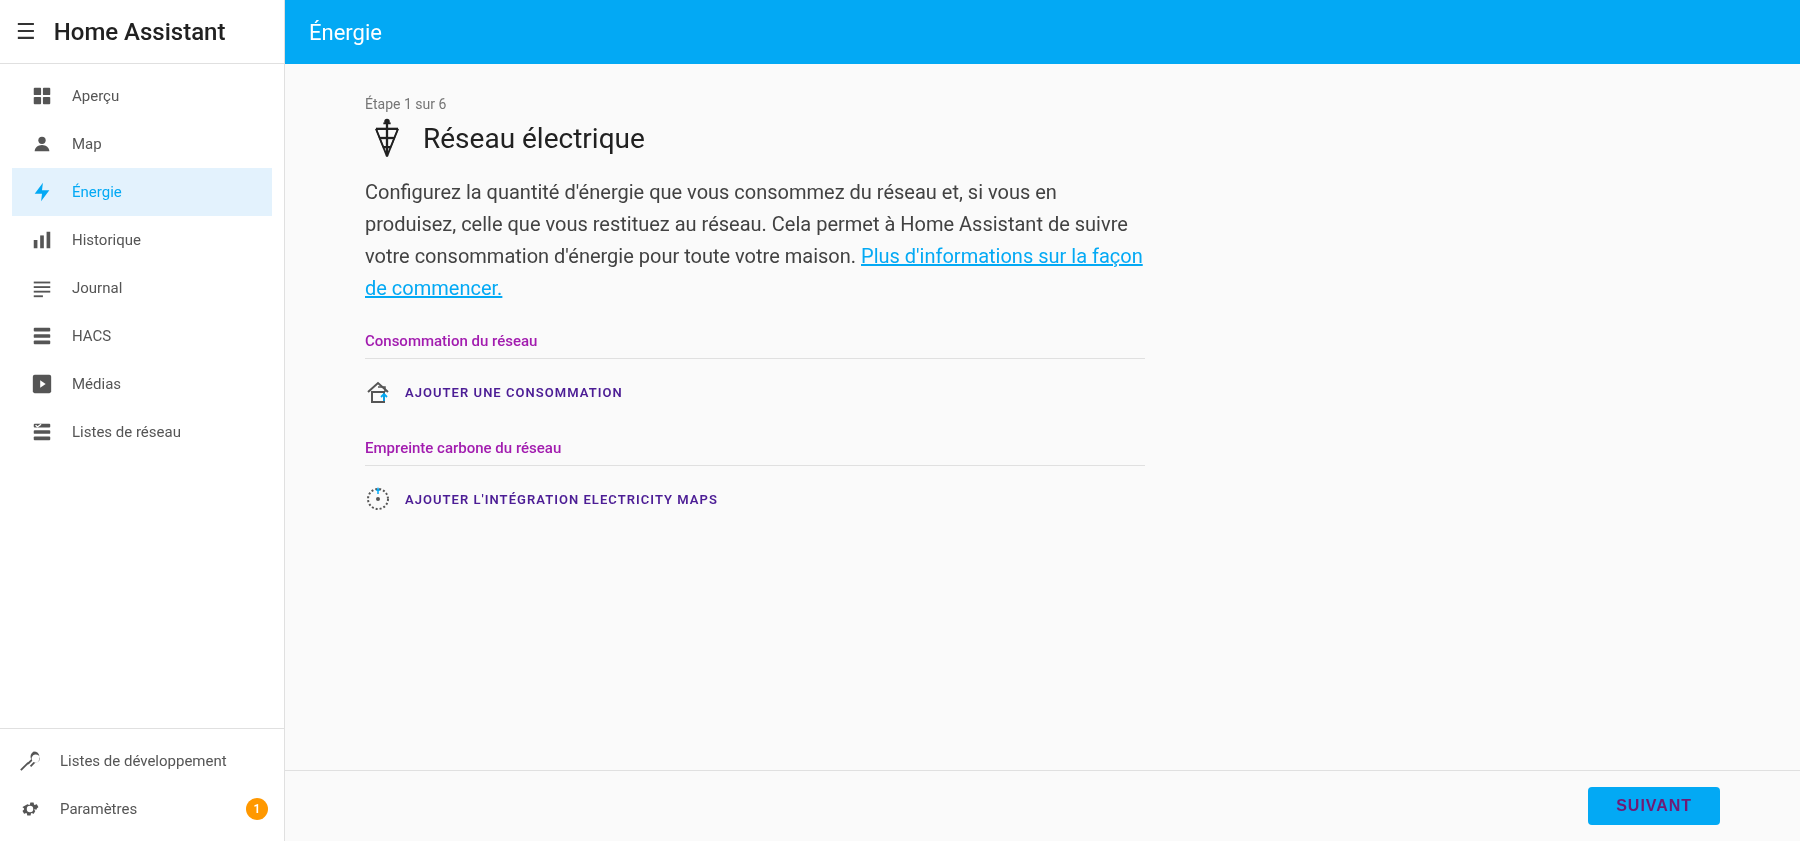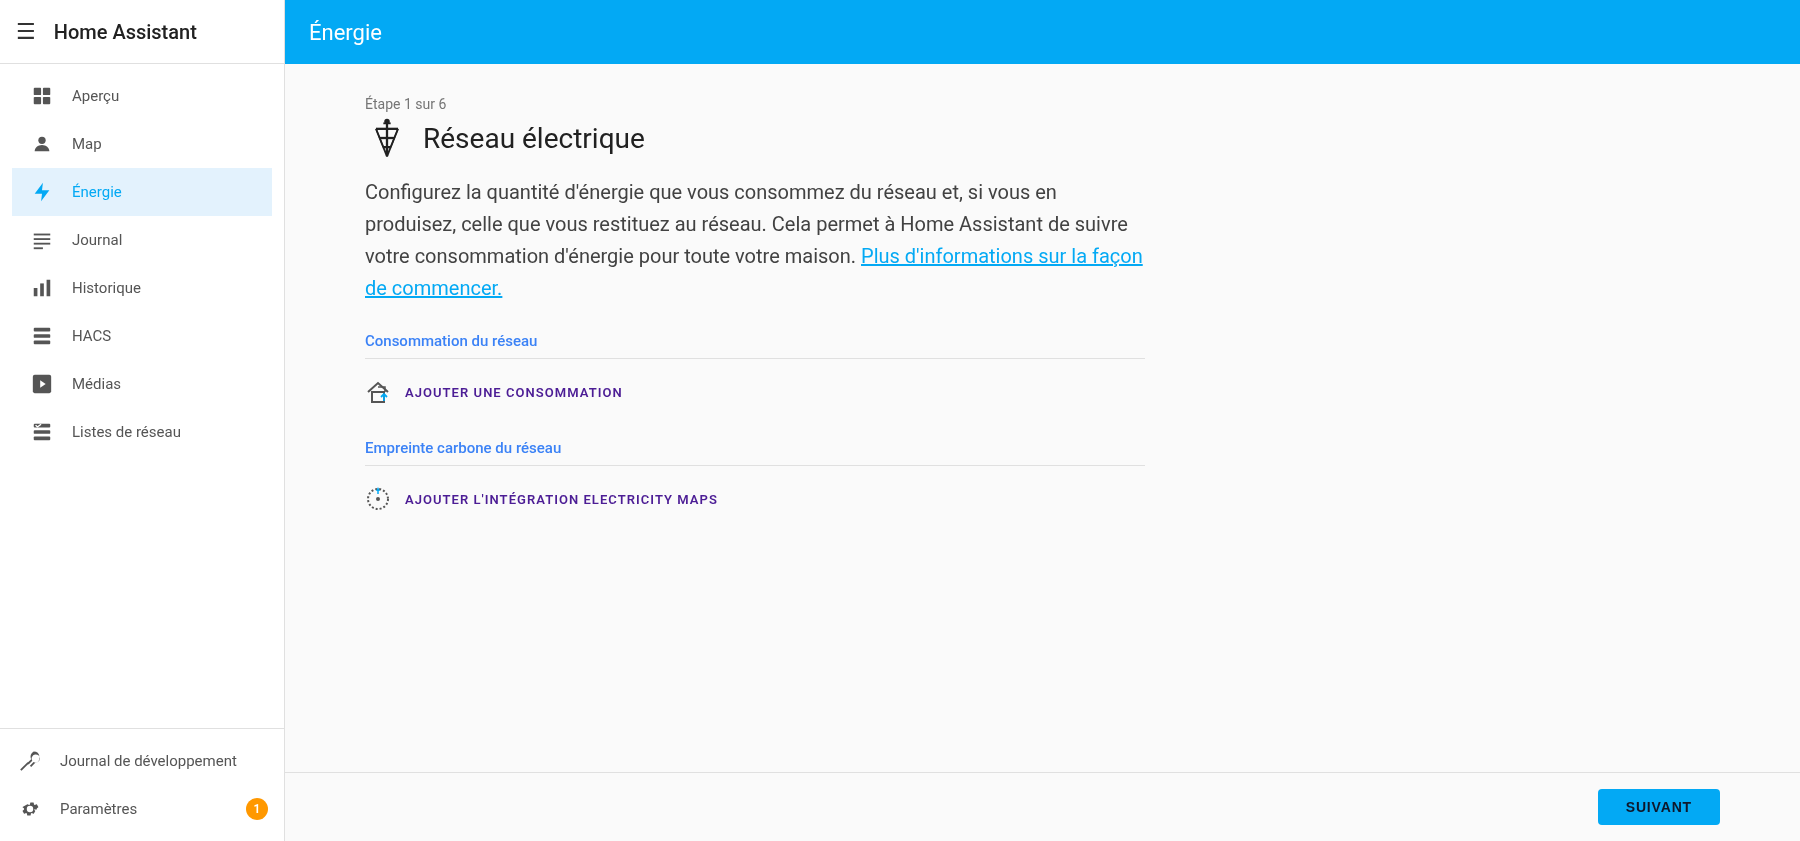--- a/index.html
+++ b/index.html
@@ -22,21 +22,21 @@
       height: 64px;
       border-bottom: 1px solid #e0e0e0;
     }
     .sidebar-header .menu-icon {
       font-size: 22px;
       color: #333;
       margin-right: 18px;
       cursor: pointer;
     }
     .sidebar-header .app-title {
-      font-size: 20px;
+      font-size: 24px;
       font-weight: 500;
       color: #212121;
     }
     .sidebar-nav {
       flex: 1;
       padding: 8px 12px;
       overflow-y: auto;
     }
     .nav-item {
       display: flex;
@@ -138,21 +138,21 @@
     .description a {
       color: #03a9f4;
       text-decoration: underline;
     }
     .subsection {
       margin-bottom: 28px;
     }
     .subsection-title {
       font-size: 15px;
       font-weight: 500;
-      color: #3b82f6;
+      color: #a21caf;
       margin-bottom: 8px;
     }
     .divider {
       border: none;
       border-top: 1px solid #e0e0e0;
       margin-bottom: 14px;
       max-width: 780px;
     }
     .add-row {
       display: flex;
@@ -177,25 +177,25 @@
     }
     .bottom-bar {
       display: flex;
       justify-content: flex-end;
       padding: 16px 80px;
       background: #fafafa;
       border-top: 1px solid #e0e0e0;
     }
     .btn-suivant {
       background: #03a9f4;
-      color: #0f172a;
+      color: #701a75;
       border: none;
       border-radius: 4px;
       padding: 10px 28px;
-      font-size: 14px;
+      font-size: 16px;
       font-weight: 600;
       letter-spacing: 0.06em;
       cursor: pointer;
       text-transform: uppercase;
     }
 
     
     svg { display: block; }
   </style>
 </head>
@@ -235,43 +235,43 @@
         <svg width="22" height="22" viewBox="0 0 24 24" fill="#03a9f4">
             <polygon points="13,2 4,14 12,14 11,22 20,10 12,10"></polygon>
           </svg>
       </span>
       <span class="nav-label">Énergie</span>
     </div>
 
     <div class="nav-item">
       <span class="nav-icon">
         <svg width="22" height="22" viewBox="0 0 24 24" fill="currentColor">
+            <rect x="3" y="12" width="4" height="9"></rect>
+            <rect x="10" y="7" width="4" height="14"></rect>
+            <rect x="17" y="3" width="4" height="18"></rect>
+          </svg>
+      </span>
+      <span class="nav-label">Historique</span>
+    </div>
+
+    <div class="nav-item">
+      <span class="nav-icon">
+        <svg width="22" height="22" viewBox="0 0 24 24" fill="currentColor">
             <rect x="3" y="5" width="18" height="2"></rect>
             <rect x="3" y="10" width="18" height="2"></rect>
             <rect x="3" y="15" width="18" height="2"></rect>
             <rect x="3" y="20" width="10" height="2"></rect>
           </svg>
       </span>
       <span class="nav-label">Journal</span>
     </div>
 
     <div class="nav-item">
       <span class="nav-icon">
         <svg width="22" height="22" viewBox="0 0 24 24" fill="currentColor">
-            <rect x="3" y="12" width="4" height="9"></rect>
-            <rect x="10" y="7" width="4" height="14"></rect>
-            <rect x="17" y="3" width="4" height="18"></rect>
-          </svg>
-      </span>
-      <span class="nav-label">Historique</span>
-    </div>
-
-    <div class="nav-item">
-      <span class="nav-icon">
-        <svg width="22" height="22" viewBox="0 0 24 24" fill="currentColor">
             <rect x="3" y="3" width="18" height="4" rx="1"></rect>
             <rect x="3" y="10" width="18" height="4" rx="1"></rect>
             <rect x="3" y="17" width="18" height="4" rx="1"></rect>
           </svg>
       </span>
       <span class="nav-label">HACS</span>
     </div>
 
     <div class="nav-item">
       <span class="nav-icon">
@@ -297,21 +297,21 @@
   </div>
   <div class="sidebar-bottom">
 
     <div class="nav-item">
       <span class="nav-icon">
         <svg width="22" height="22" viewBox="0 0 24 24" fill="currentColor">
             <path d="M16 1.5a6.5 6.5 0 0 1 1.5 12.8l-4.2 4.2-1.4-1.4 4-4a4.5 4.5 0 1 0-1.4-1.4l-4 4-1.4-1.4 4.2-4.2A6.5 6.5 0 0 1 16 1.5z"></path>
             <line x1="2" y1="22" x2="10" y2="14" stroke="currentColor" stroke-width="2"></line>
           </svg>
       </span>
-      <span class="nav-label">Journal de développement</span>
+      <span class="nav-label">Listes de développement</span>
     </div>
 
     <div class="nav-item">
       <span class="nav-icon">
         <svg width="22" height="22" viewBox="0 0 24 24" fill="currentColor">
             <path d="M12 15.5A3.5 3.5 0 1 1 12 8.5a3.5 3.5 0 0 1 0 7zm7.4-3a7.4 7.4 0 0 0 .06-.5 7.4 7.4 0 0 0-.06-.5l1.6-1.3a.4.4 0 0 0 .1-.5l-1.5-2.6a.4.4 0 0 0-.5-.18l-1.9.77a7 7 0 0 0-.86-.5l-.29-2a.4.4 0 0 0-.4-.34h-3a.4.4 0 0 0-.4.34l-.29 2a7 7 0 0 0-.86.5l-1.9-.77a.4.4 0 0 0-.5.18L3.86 9.7a.39.39 0 0 0 .1.5l1.6 1.3a7.4 7.4 0 0 0-.06.5c0 .17.02.33.06.5l-1.6 1.3a.4.4 0 0 0-.1.5l1.5 2.6c.1.18.32.24.5.18l1.9-.77c.27.19.56.36.86.5l.29 2c.05.2.22.34.4.34h3c.18 0 .35-.14.4-.34l.29-2c.3-.14.59-.31.86-.5l1.9.77c.18.06.4 0 .5-.18l1.5-2.6a.4.4 0 0 0-.1-.5l-1.6-1.3z"></path>
           </svg>
       </span>
       <span class="nav-label">Paramètres</span>
       <span class="nav-badge">1</span>

